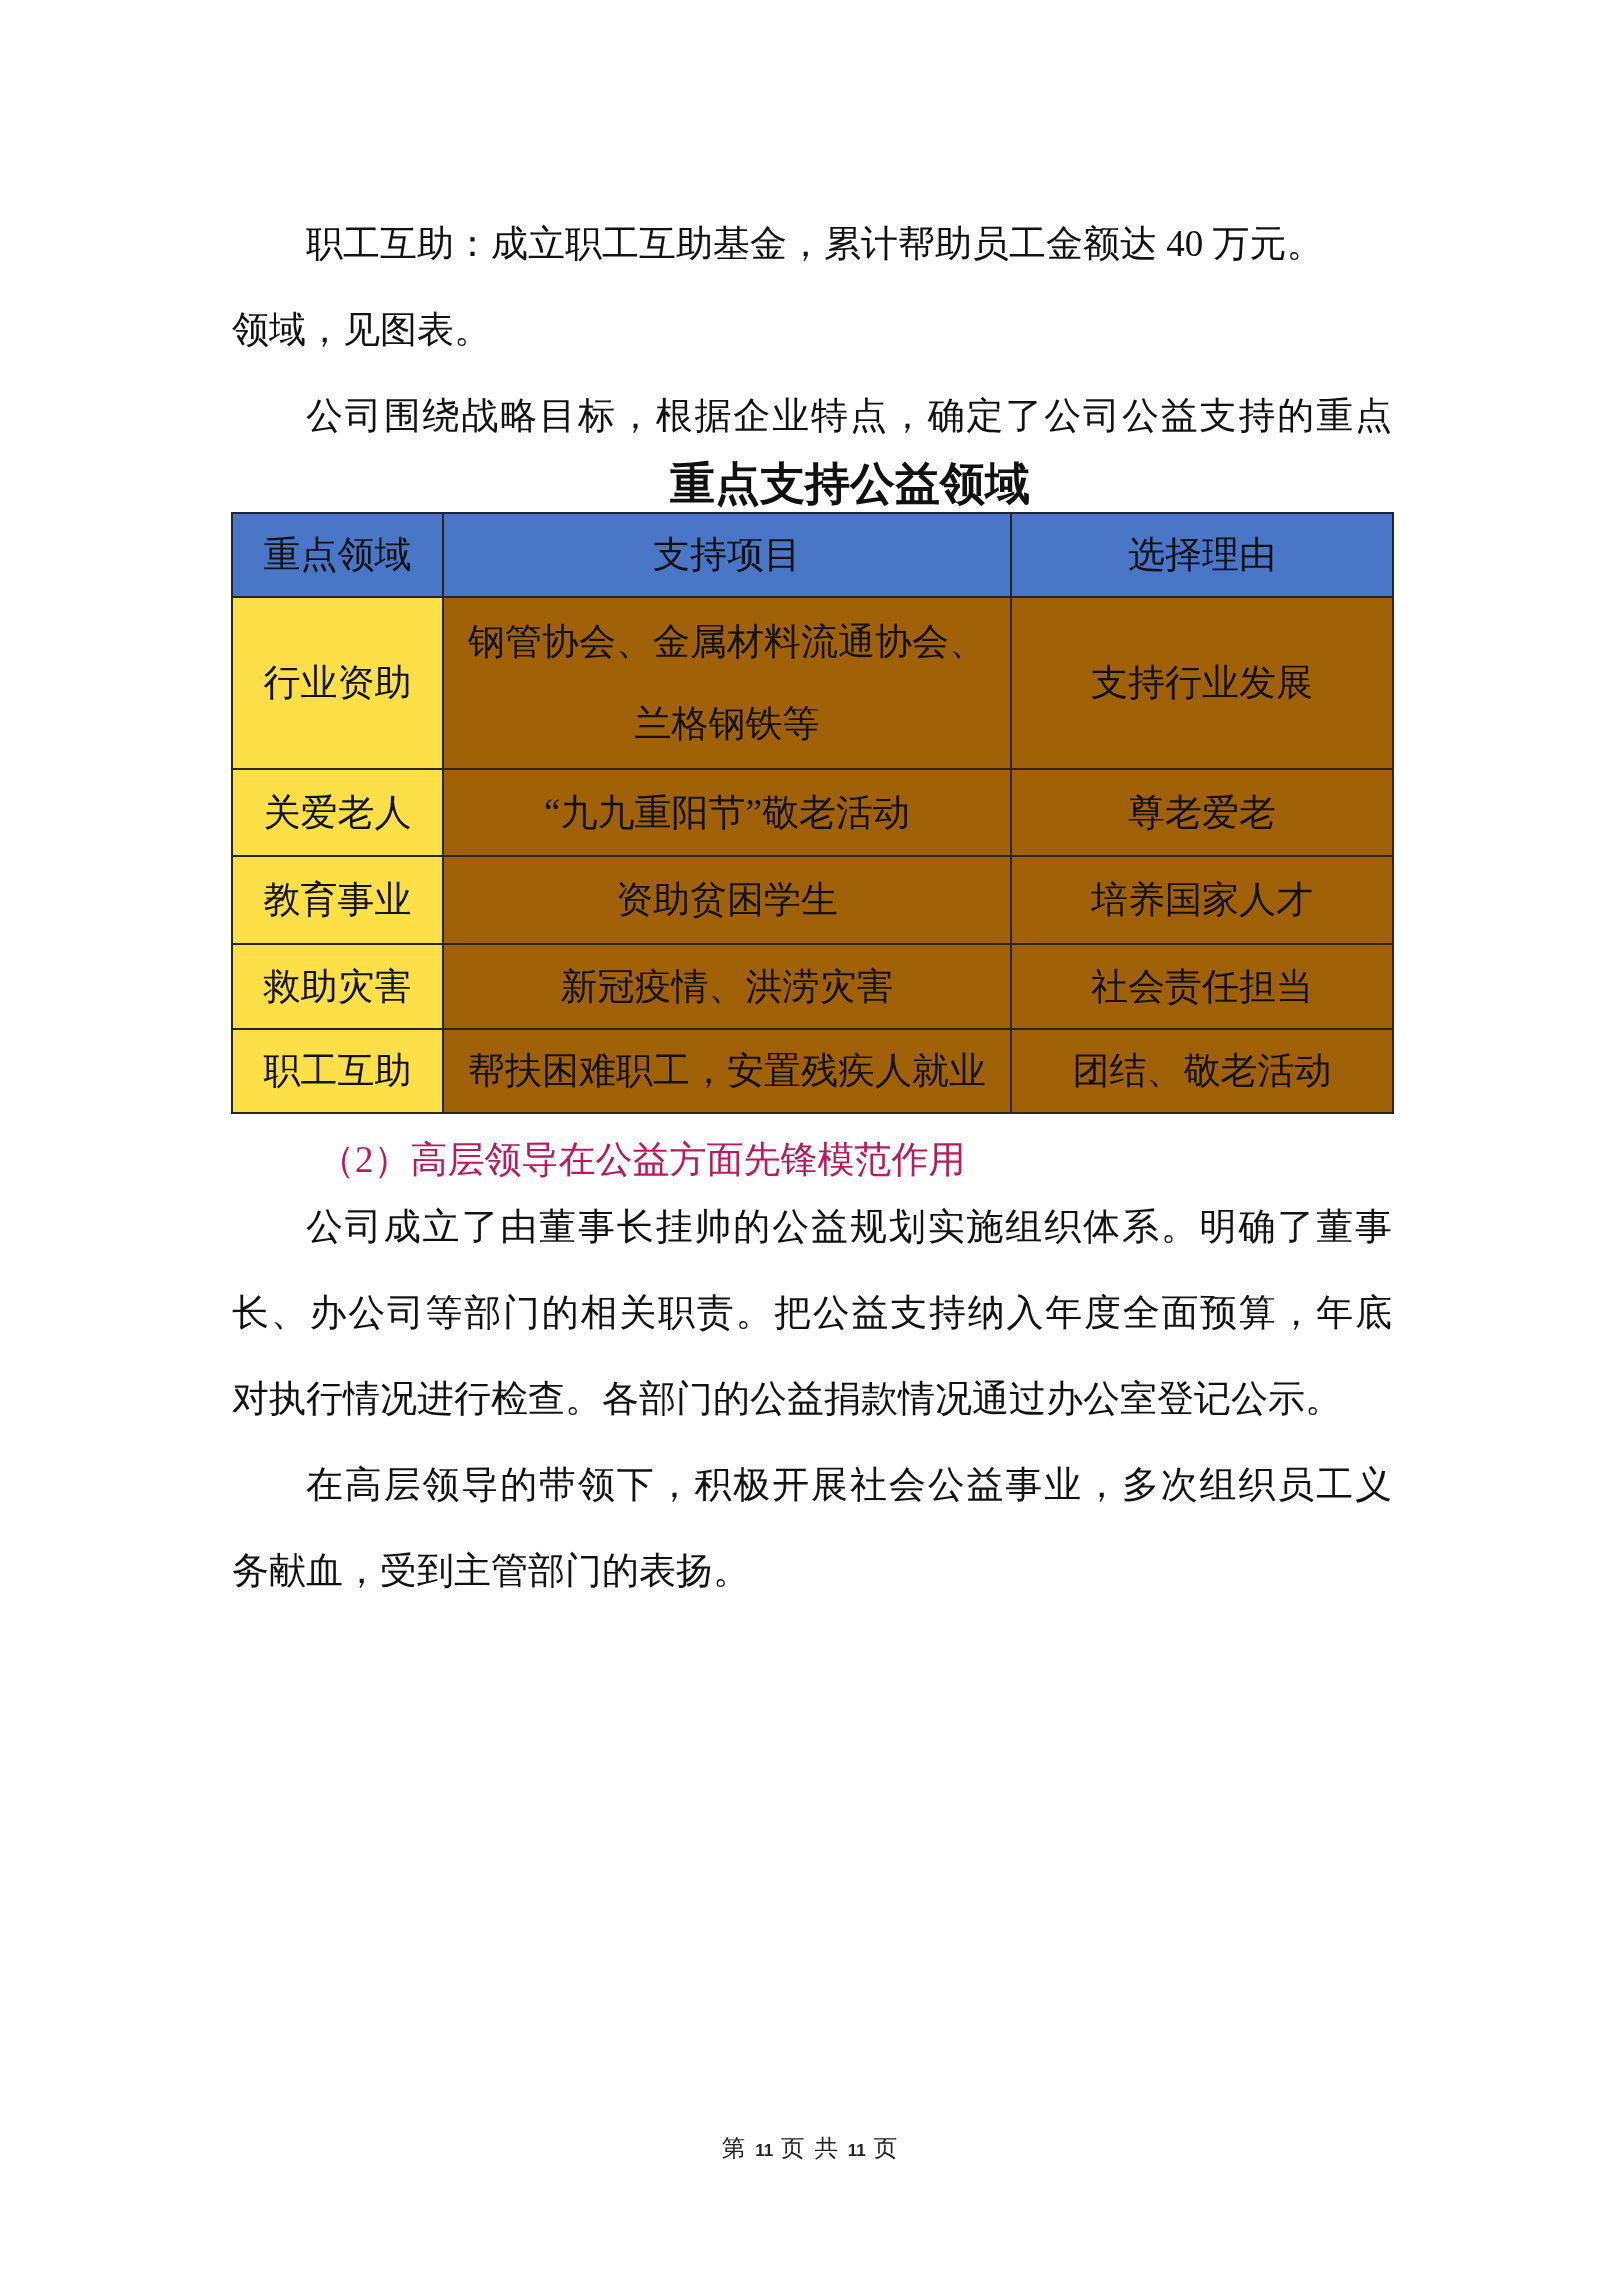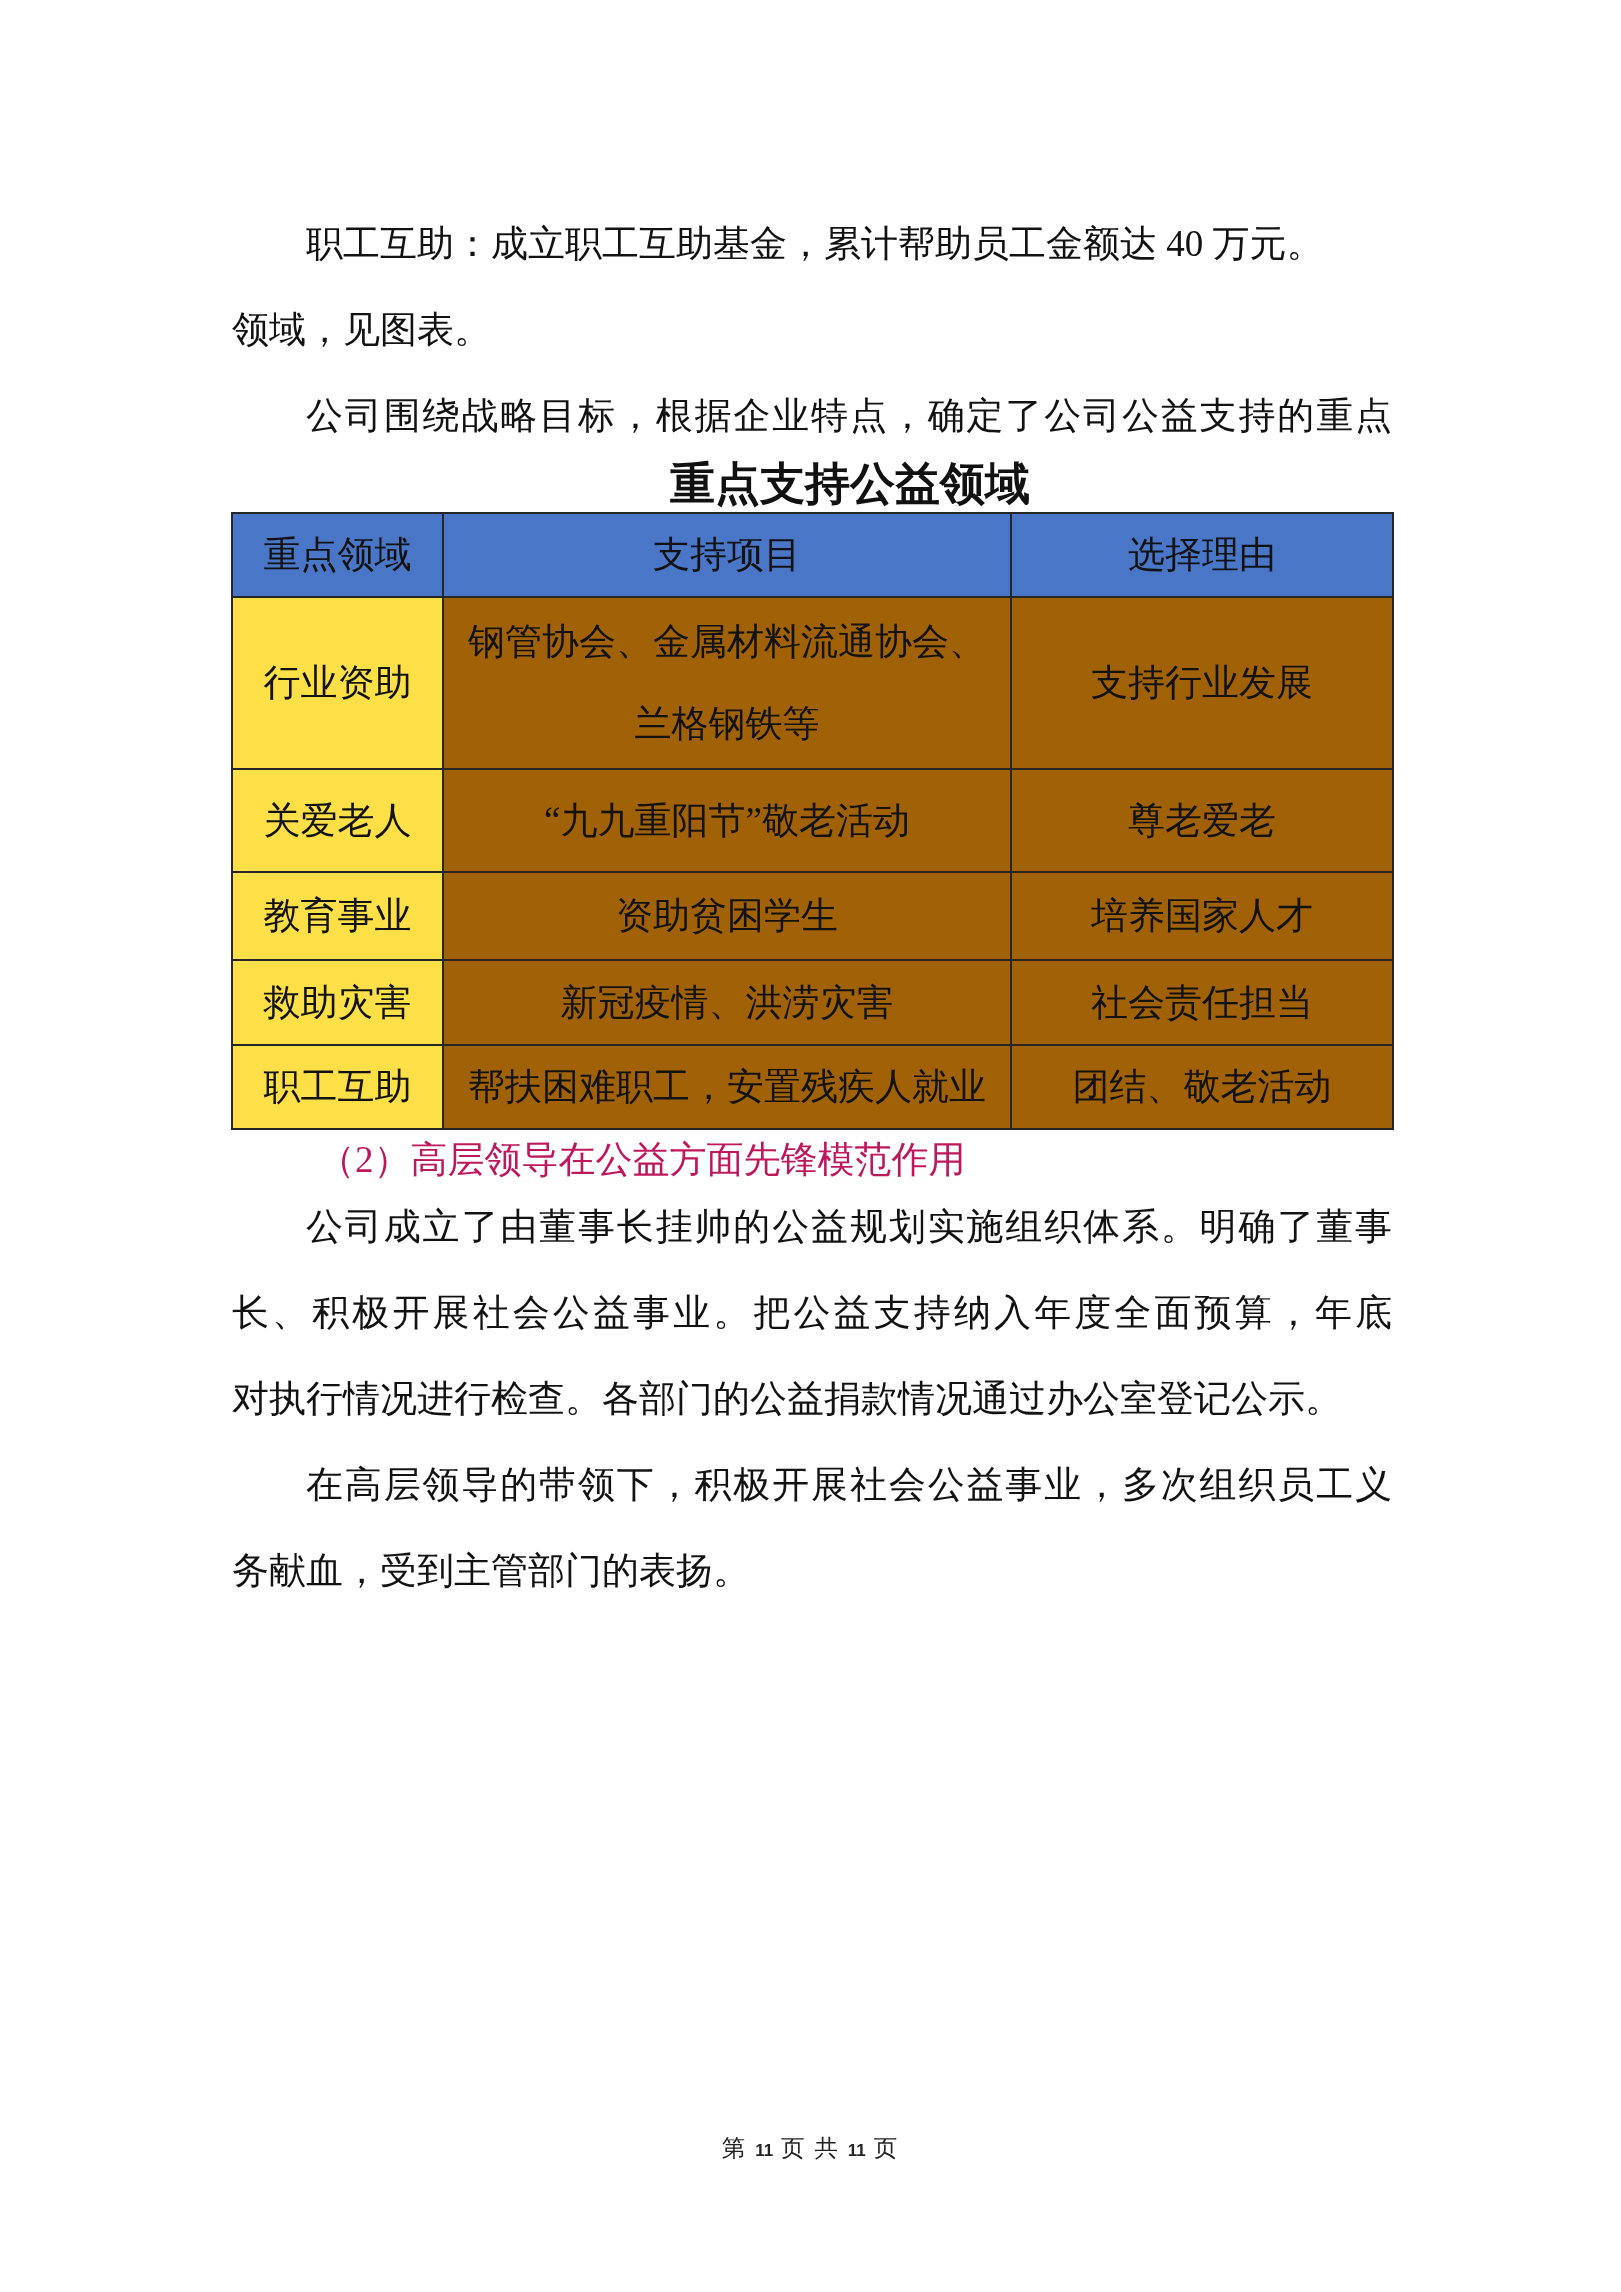--- a/index.html
+++ b/index.html
@@ -38,21 +38,21 @@
   }
   .ptable th, .ptable td {
     border:2.9px solid #262626; text-align:center; vertical-align:middle;
     overflow:hidden; padding:0 3.9px;
   }
   .ptable th { background:#4a76c8; font-weight:normal; }
   .ptable td.area { background:#fde047; }
   .ptable td.data { background:#a16207; }
   .ptable tr.hrow    { height:84px; }
   .ptable tr.r0      { height:172px; }
-  .ptable tr.r1      { height:103px;margin-left:7px; }
+  .ptable tr.r1      { height:87px;margin-left:7px; }
   .ptable tr.r2      { height:88px; }
   .ptable tr.r3      { height:85px; }
   .ptable tr.r4      { height:65px;margin-left:28px; }
   .cl { line-height:82px; white-space:nowrap; }
 
   
   .heading {
     position:absolute; top:1132px; left:244px; width:1160px; height:55px;
     line-height:55px; padding-left:74px;
     font-size:37px; font-weight:normal; color:#be185d; white-space:nowrap;
@@ -133,21 +133,21 @@
       </td>
       <td class="data">团结、敬老活动</td>
     </tr>
   </tbody>
     </table>
 
   <div class="heading">（2）高层领导在公益方面先锋模范作用</div>
 
   <div class="para p3">
     <div class="line indent just">公司成立了由董事长挂帅的公益规划实施组织体系。明确了董事</div>
-    <div class="line just">长、积极开展社会公益事业。把公益支持纳入年度全面预算，年底</div>
+    <div class="line just">长、办公司等部门的相关职责。把公益支持纳入年度全面预算，年底</div>
     <div class="line last">对执行情况进行检查。各部门的公益捐款情况通过办公室登记公示。</div>
   </div>
 
   <div class="para p4">
     <div class="line indent just">在高层领导的带领下，积极开展社会公益事业，多次组织员工义</div>
     <div class="line last">务献血，受到主管部门的表扬。</div>
   </div>
 
   <div class="footer">
     <span>第</span>

